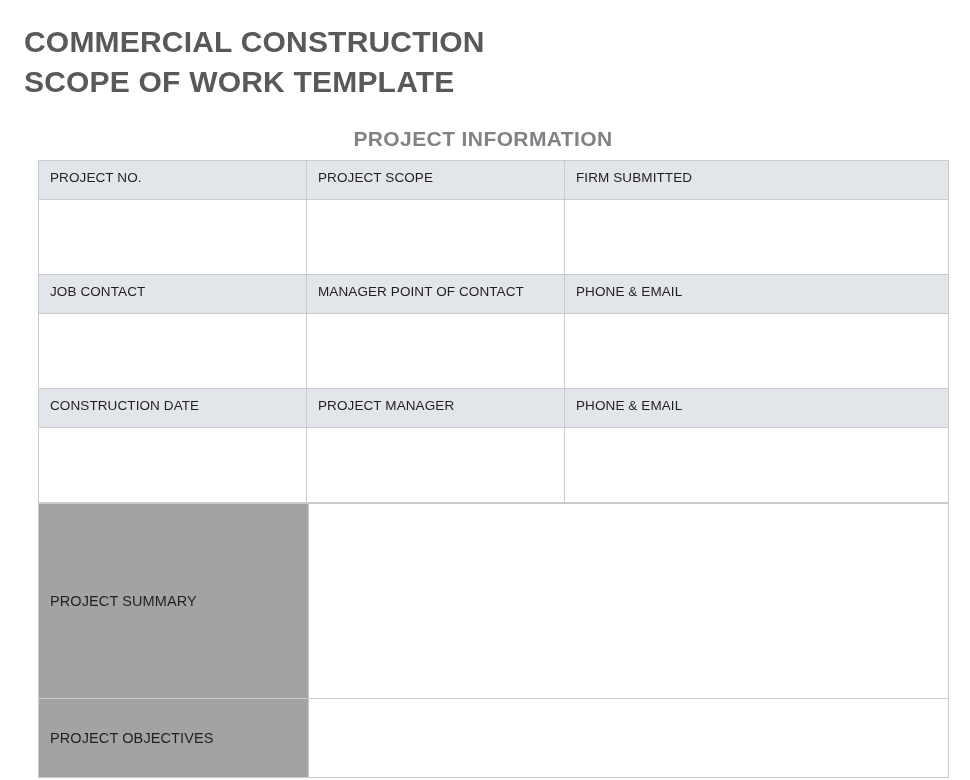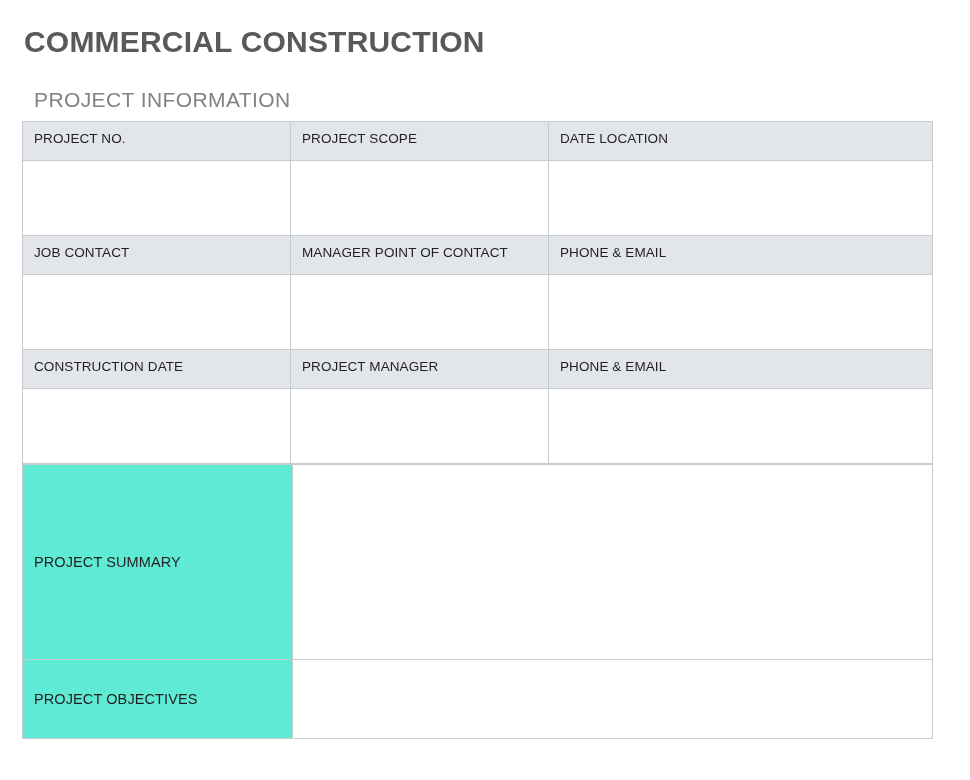--- a/index.html
+++ b/index.html
@@ -29,30 +29,31 @@
     line-height: 1.32;
     margin: 0 0 0 2px;
     text-transform: uppercase;
   }
   .doc-title .line {
     display: block;
   }
   .section-heading {
     font-size: 21px;
     color: #808285;
-    font-weight: normal;
+    font-weight: bold;
     letter-spacing: 0.4px;
     margin: 26px 0 9px 12px;
     text-transform: uppercase;
+    text-align: center;
   }
   table {
     border-collapse: collapse;
     table-layout: fixed;
     width: 910px;
-    margin-left: 0;
+    margin-left: 16px;
   }
   table td {
     border: 1px solid #c8cbcd;
     vertical-align: top;
     padding: 9px 11px;
     font-size: 13.5px;
     color: #231f20;
     letter-spacing: 0.1px;
   }
   .label-cell {
@@ -64,56 +65,57 @@
     background: #ffffff;
     height: 56px;
   }
   .info-table col.c1 { width: 268px; }
   .info-table col.c2 { width: 258px; }
   .info-table col.c3 { width: 384px; }
 
   .overview-table col.o1 { width: 270px; }
   .overview-table col.o2 { width: 640px; }
   .overview-table .row-label {
-    background: #5eead4;
+    background: #a3a3a3;
     vertical-align: middle;
     font-size: 14.5px;
     padding-left: 11px;
     color: #231f20;
   }
   .overview-table .row-value {
     background: #ffffff;
     height: 176px;
   }
   .overview-table .row-value.short {
     height: 60px;
   }
 </style>
 </head>
 <body>
 
 <div class="page">
 
   <h1 class="doc-title">
     <span class="line">COMMERCIAL CONSTRUCTION</span>
+    <span class="line">SCOPE OF WORK TEMPLATE</span>
   </h1>
 
   <h2 class="section-heading">PROJECT INFORMATION</h2>
 
   <table class="info-table">
     <colgroup>
       <col class="c1">
         <col class="c2">
         <col class="c3">
     </colgroup>
     <tbody>
       <tr>
         <td class="label-cell">PROJECT NO.</td>
         <td class="label-cell">PROJECT SCOPE</td>
-        <td class="label-cell">DATE LOCATION</td>
+        <td class="label-cell">FIRM SUBMITTED</td>
       </tr>
       <tr>
         <td class="entry-cell"></td>
         <td class="entry-cell"></td>
         <td class="entry-cell"></td>
       </tr>
       <tr>
         <td class="label-cell">JOB CONTACT</td>
         <td class="label-cell">MANAGER POINT OF CONTACT</td>
         <td class="label-cell">PHONE &amp; EMAIL</td>

